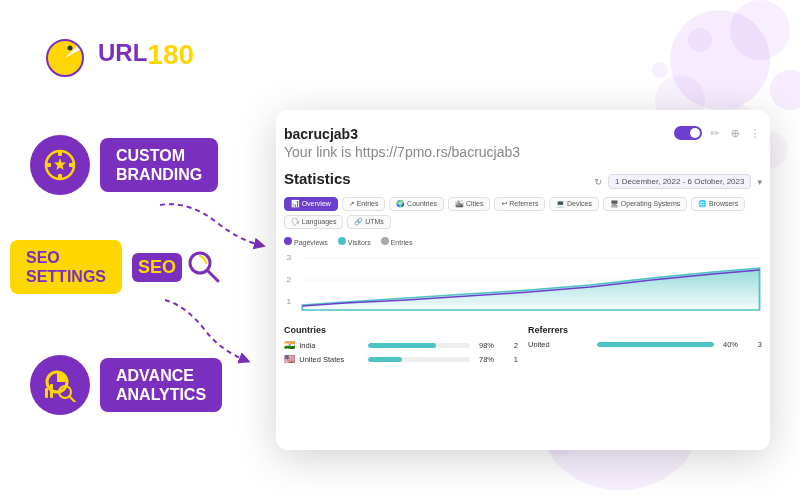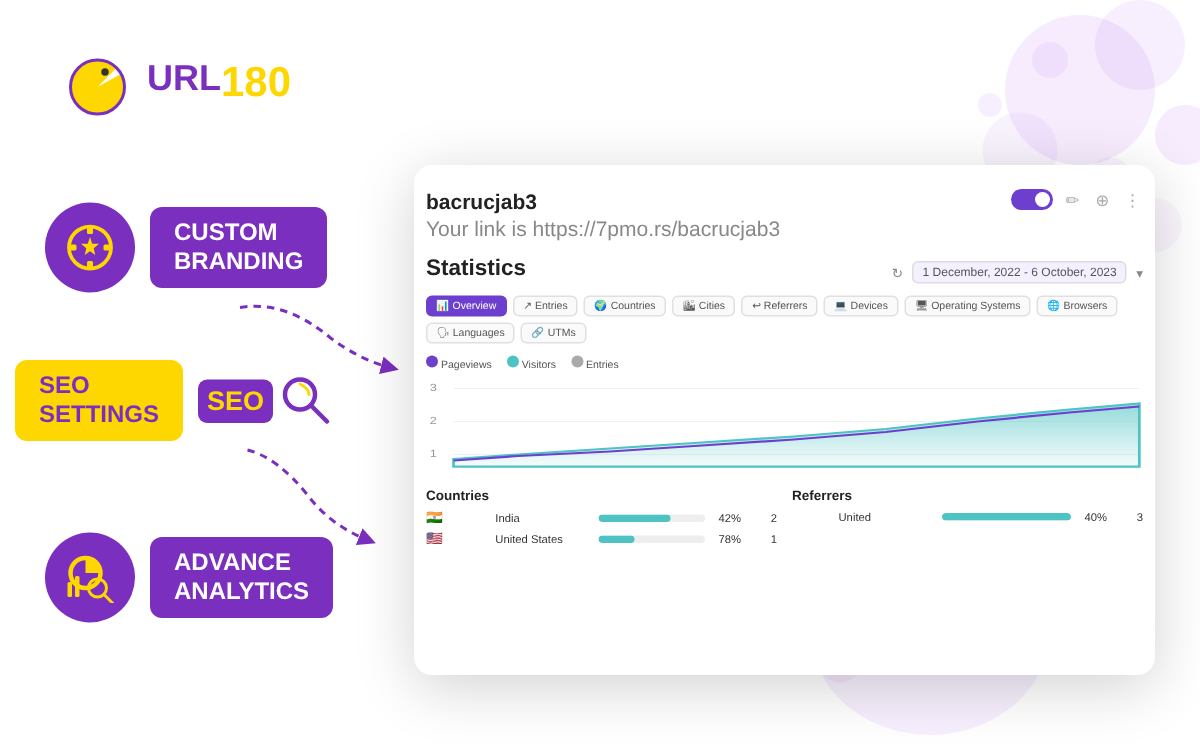--- a/index.html
+++ b/index.html
@@ -230,21 +230,20 @@
       margin-bottom: 4px;
     }
 
     .stat-label {
       font-size: 7.5px;
       color: #333;
       width: 65px;
       white-space: nowrap;
       overflow: hidden;
       text-overflow: ellipsis;
-      margin-left: 31px;
     }
 
     .stat-bar-bg {
       flex: 1;
       height: 5px;
       background: #eee;
       border-radius: 3px;
       overflow: hidden;
     }
 
@@ -452,21 +451,21 @@
   <div class="bottom-sections">
 
     <div class="bottom-section">
       <div class="bottom-section-title">Countries</div>
       <div class="stat-row">
         <span class="flag-icon">🇮🇳</span>
         <span class="stat-label">India</span>
         <div class="stat-bar-bg">
           <div class="stat-bar-fill" style="width:67%; background:#4DC3C3;"></div>
         </div>
-        <span class="stat-num">42%</span>
+        <span class="stat-num">98%</span>
         <span class="stat-num">2</span>
       </div>
       <div class="stat-row">
         <span class="flag-icon">🇺🇸</span>
         <span class="stat-label">United States</span>
         <div class="stat-bar-bg">
           <div class="stat-bar-fill" style="width:33%; background:#4DC3C3;"></div>
         </div>
         <span class="stat-num">78%</span>
         <span class="stat-num">1</span>

